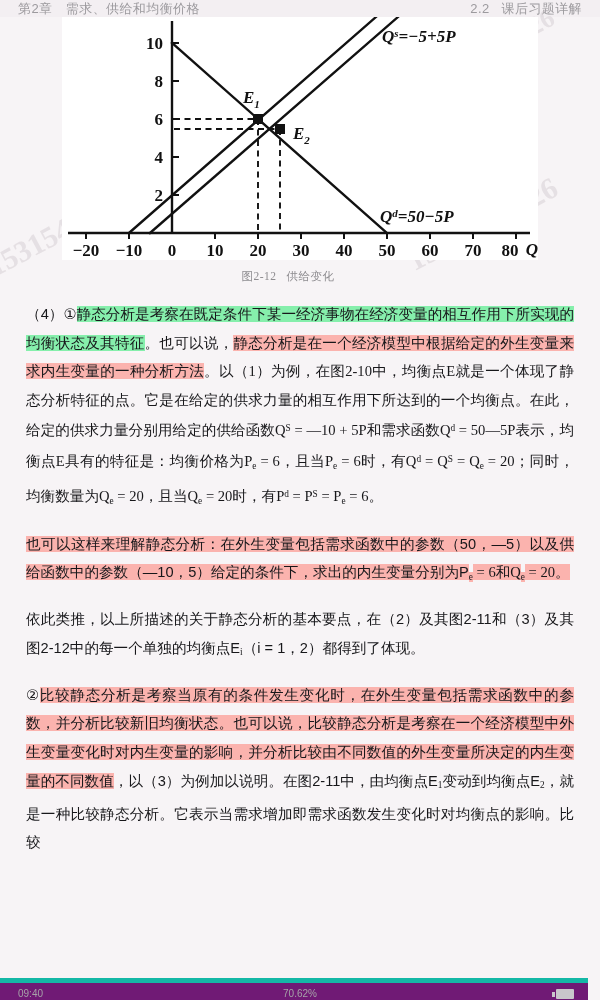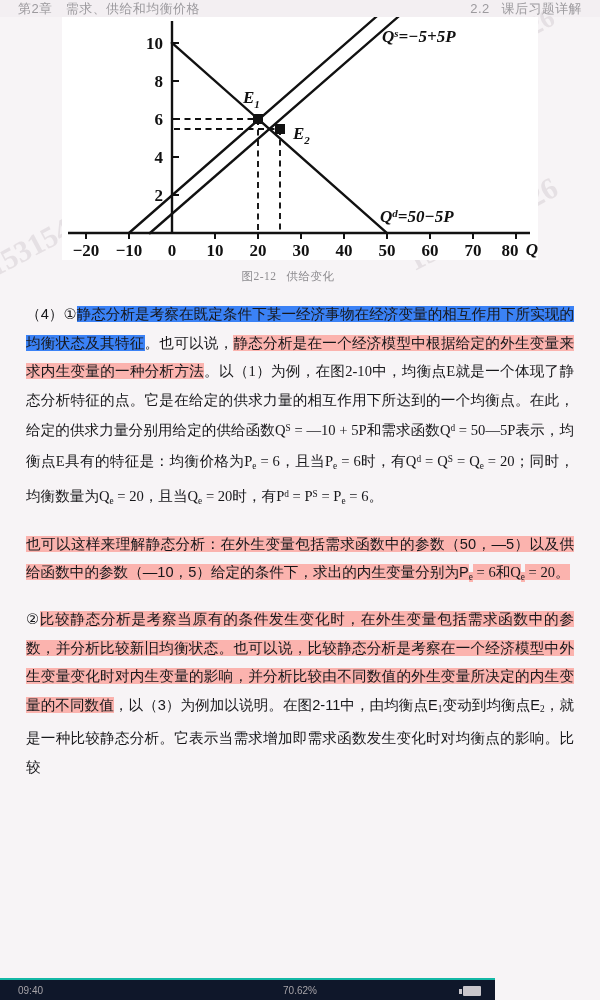--- a/index.html
+++ b/index.html
@@ -90,34 +90,34 @@
     line-height: 28.6px;
     color: #17171a;
     letter-spacing: 0;
     text-align: justify;
     text-justify: inter-character;
   }
   #body-text p {
     margin: 0 0 14px 0;
   }
   #body-text p.tight { margin-bottom: 0; }
-  .hl-blue { background: #3b82f6; }
+  .hl-blue { background: #86efac; }
   .hl-red  { background: #fbb3ae; }
   sub { font-size: .64em; vertical-align: -.26em; }
   sup { font-size: .64em; vertical-align: .45em; }
   .serifnum { font-family: "Liberation Serif", "DejaVu Serif", serif; }
 
   
   #status-bar {
     position: absolute;
     left: 0; bottom: 0;
-    width: 495px;
+    width: 588px;
     height: 22px;
-    background: #0f172a;
-    border-top: 2px solid #14b8a6;
+    background: #701a75;
+    border-top: 5px solid #14b8a6;
     box-sizing: border-box;
     color: #a6a3a8;
     font-size: 10px;
     line-height: 21px;
   }
   #status-bar .sb-time { position:absolute; left: 18px; top:0; }
   #status-bar .sb-progress {
     position:absolute; left:0; top:0; width:600px; text-align:center;
   }
   #status-bar .sb-battery {
@@ -244,20 +244,21 @@
     <span>图2-12</span><span class="cap-gap"></span><span>供给变化</span>
   </div>
 </div>
 
 <div id="body-text">
 
   <p><span>（4）①</span><span class="hl-blue">静态分析是考察在既定条件下某一经济事物在经济变量的相互作用下所实现的均衡状态及其特征</span><span>。也可以说，</span><span class="hl-red">静态分析是在一个经济模型中根据给定的外生变量来求内生变量的一种分析方法</span><span class="serifnum">。以（1）为例，在图2-10中，均衡点E就是一个体现了静态分析特征的点。它是在给定的供求力量的相互作用下所达到的一个均衡点。在此，给定的供求力量分别用给定的供给函数Q</span><sup class="serifnum">S</sup><span class="serifnum"> = —10 + 5P和需求函数Q</span><sup class="serifnum">d</sup><span class="serifnum"> = 50—5P表示，均衡点E具有的特征是：均衡价格为P</span><sub class="serifnum">e</sub><span class="serifnum"> = 6，且当P</span><sub class="serifnum">e</sub><span class="serifnum"> = 6时，有Q</span><sup class="serifnum">d</sup><span class="serifnum"> = Q</span><sup class="serifnum">S</sup><span class="serifnum"> = Q</span><sub class="serifnum">e</sub><span class="serifnum"> = 20；同时，均衡数量为Q</span><sub class="serifnum">e</sub><span class="serifnum"> = 20，且当Q</span><sub class="serifnum">e</sub><span class="serifnum"> = 20时，有P</span><sup class="serifnum">d</sup><span class="serifnum"> = P</span><sup class="serifnum">S</sup><span class="serifnum"> = P</span><sub class="serifnum">e</sub><span class="serifnum"> = 6。</span></p>
 
   <p><span class="hl-red">也可以这样来理解静态分析：在外生变量包括需求函数中的参数（50，—5）以及供给函数中的参数（—10，5）给定的条件下，求出的内生变量分别为P</span><sub class="hl-red serifnum">e</sub><span class="hl-red serifnum"> = 6和Q</span><sub class="hl-red serifnum">e</sub><span class="hl-red serifnum"> = 20。</span></p>
 
+  <p><span>依此类推，以上所描述的关于静态分析的基本要点，在（2）及其图2-11和（3）及其图2-12中的每一个单独的均衡点E</span><sub class="serifnum">i</sub><span>（i = 1，2）都得到了体现。</span></p>
 
   <p class="tight"><span>②</span><span class="hl-red">比较静态分析是考察当原有的条件发生变化时，在外生变量包括需求函数中的参数，并分析比较新旧均衡状态。也可以说，比较静态分析是考察在一个经济模型中外生变量变化时对内生变量的影响，并分析比较由不同数值的外生变量所决定的内生变量的不同数值</span><span>，以（3）为例加以说明。在图2-11中，由均衡点E</span><sub class="serifnum">1</sub><span>变动到均衡点E</span><sub class="serifnum">2</sub><span>，就是一种比较静态分析。它表示当需求增加即需求函数发生变化时对均衡点的影响。比较</span></p>
 </div>
 
 <div id="status-bar">
   <span class="sb-time">09:40</span>
   <span class="sb-progress">70.62%</span>
   <span class="sb-battery">
     <span class="bat-tip"></span>
       <span class="bat-body"></span>

